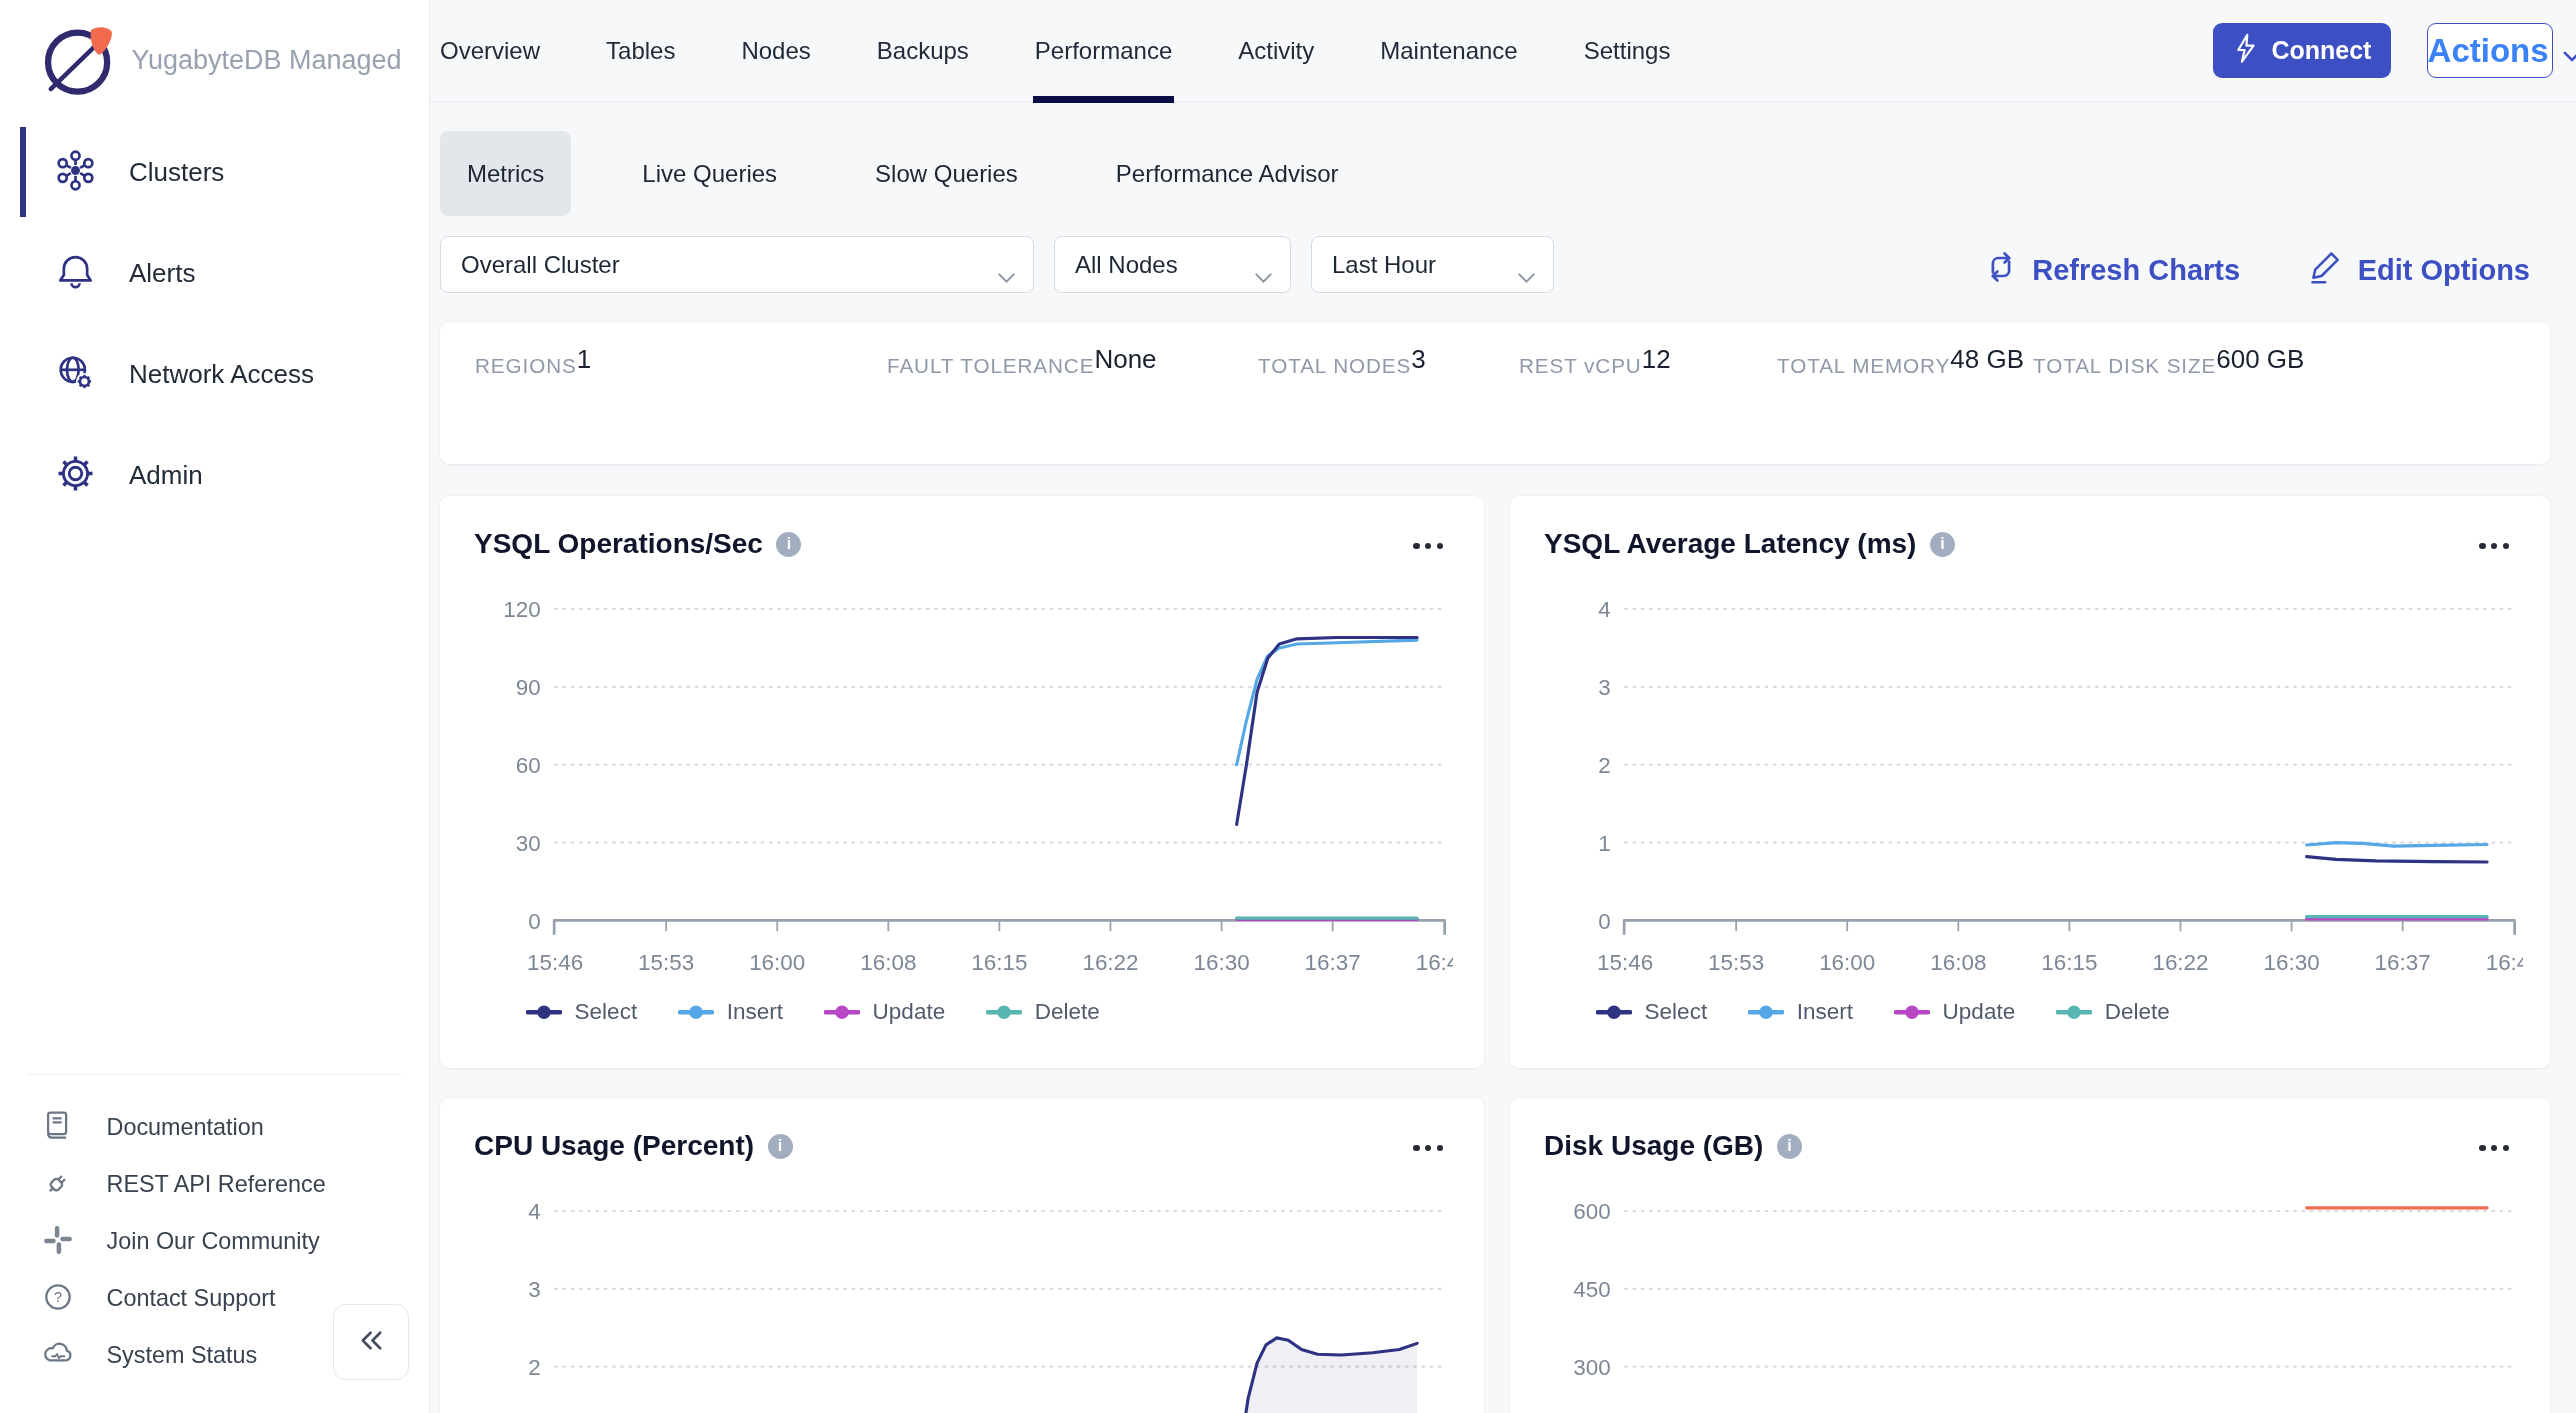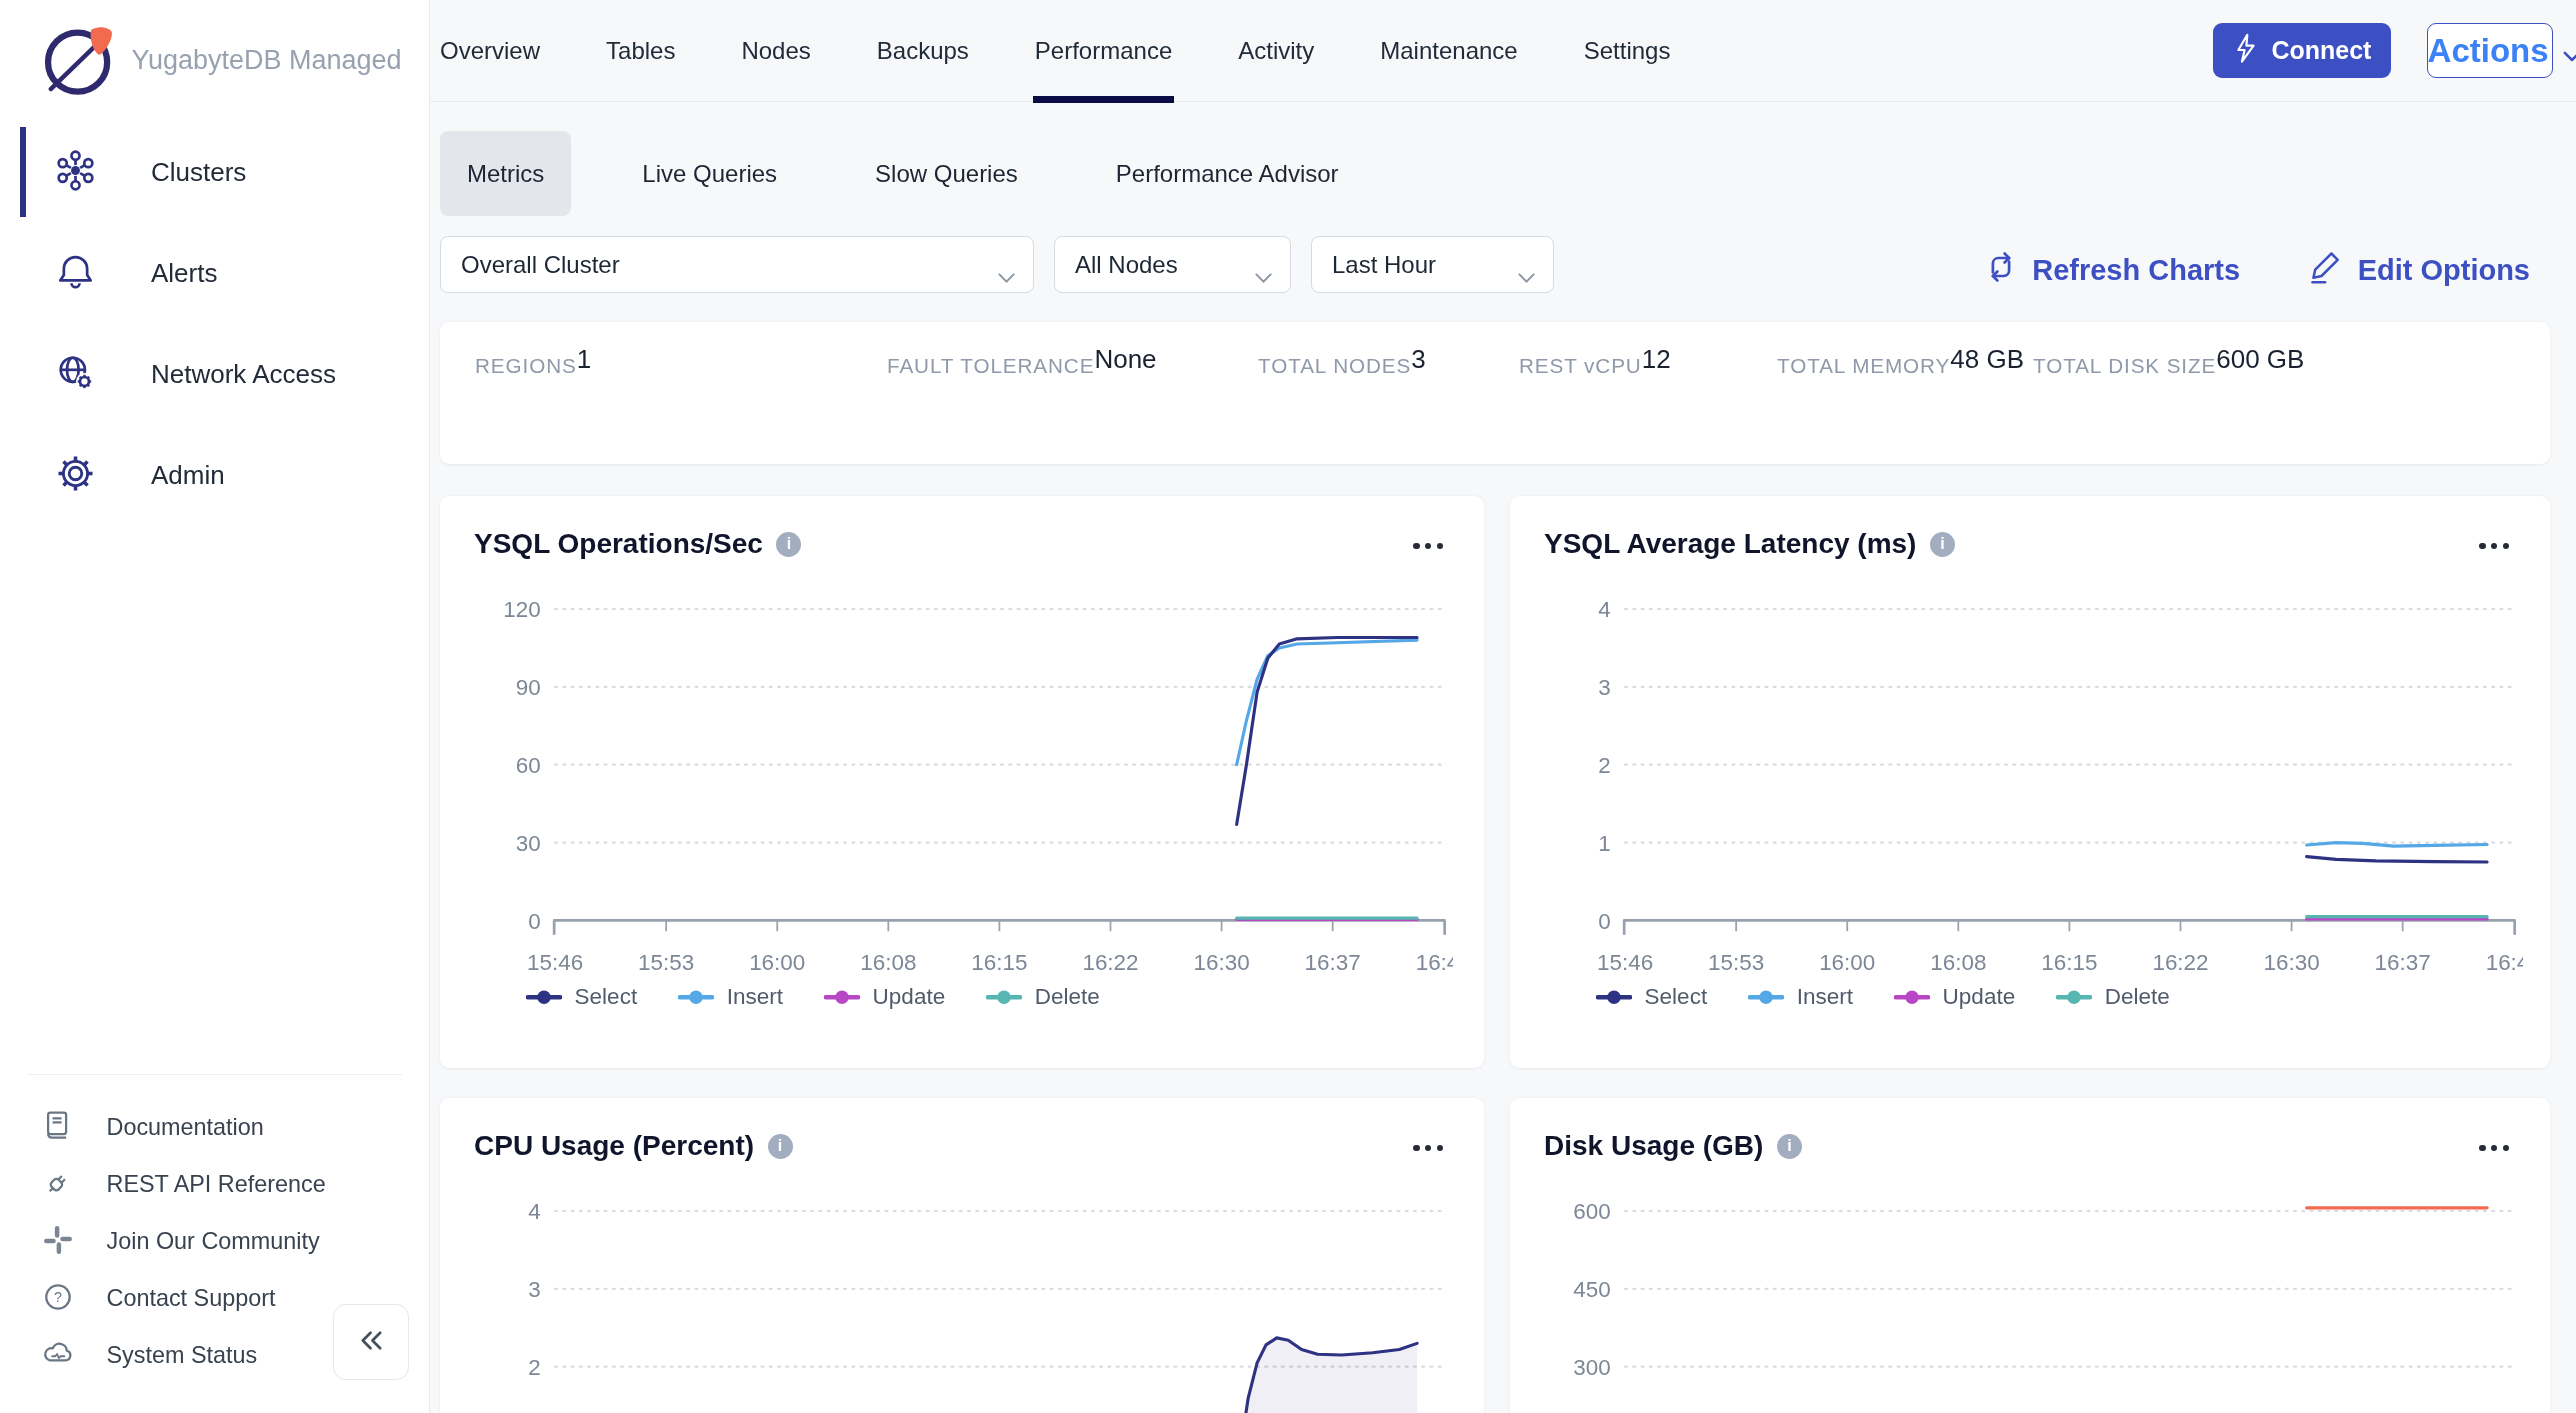--- a/index.html
+++ b/index.html
@@ -5,21 +5,21 @@
   html,body{margin:0;padding:0;}
   body{
     width:2576px;height:1414px;overflow:hidden;position:relative;
     background:#f7f8fa;font-family:"Liberation Sans",sans-serif;color:#1e2533;
   }
   
   .sidebar{position:absolute;left:0;top:0;width:409px;height:1414px;background:#fff;border-right:0.9px solid #e8ecf1;z-index:5;padding-left:20px;}
   .logo-row{display:flex;align-items:center;gap:14.4px;padding:14.4px 0 0 20px;height:93px;}
   .brand-name{font-size:27px;color:#98a1b0;}
   .side-nav{margin-top:14.4px;}
-  .side-item{position:relative;height:101px;display:flex;align-items:center;gap:54px;padding-left:34px;cursor:pointer;}
+  .side-item{position:relative;height:101px;display:flex;align-items:center;gap:32px;padding-left:34px;cursor:pointer;}
   .side-item.active::before{content:'';position:absolute;left:0;top:5.4px;width:6.3px;height:90px;background:#2d3282;}
   .side-item .lbl{font-size:26px;color:#222b38;}
   .side-footer{position:absolute;bottom:0;left:0;right:0;padding-bottom:30.5px;}
   .side-divider{border-top:1.8px solid #eef1f4;margin:0 27px 23.4px 27px;}
   .foot-item{height:57px;display:flex;align-items:center;gap:30.5px;padding-left:40px;cursor:pointer;}
   .foot-item .lbl{font-size:23.4px;color:#39424f;}
   .collapse-btn{position:absolute;right:20px;bottom:34px;width:74px;height:74px;background:#fff;border:1.8px solid #e3e8ee;border-radius:12.6px;display:flex;align-items:center;justify-content:center;cursor:pointer;}
   
   .main-header{position:absolute;left:409px;top:0;right:0;height:101px;border-bottom:1.8px solid #e7ebf0;background:#f7f8fa;z-index:4;}
   .nav-tabs{display:flex;gap:66px;padding-left:31px;height:101px;align-items:center;}
@@ -56,21 +56,21 @@
   .card-1{left:440px;top:496px;width:1044px;height:572px;}
   .card-2{left:1510px;top:496px;width:1040px;height:572px;}
   .card-3{left:440px;top:1098px;width:1044px;height:572px;}
   .card-4{left:1510px;top:1098px;width:1040px;height:572px;}
   .card-head{display:flex;align-items:center;gap:13.5px;padding:32px 0 0 34px;}
   .card-title{font-size:28px;font-weight:bold;color:#10152b;}
   .info-icon{width:25px;height:25px;border-radius:50%;background:#a2aebf;color:#fff;font-size:16px;font-weight:bold;display:flex;align-items:center;justify-content:center;}
   .dots{position:absolute;right:41px;top:47px;display:flex;gap:5.4px;cursor:pointer;}
   .dots i{width:6.3px;height:6.3px;border-radius:50%;background:#262b36;}
   .chart-svg{position:absolute;left:25px;top:95px;}
-  .legend{position:absolute;left:86px;top:488px;display:flex;gap:41px;align-items:center;}
+  .legend{position:absolute;left:86px;top:503px;display:flex;gap:41px;align-items:center;}
   .legend-item{display:flex;align-items:center;gap:12.6px;cursor:pointer;}
   .legend-item .lbl{font-size:22.5px;color:#515b6b;}
   svg text{font-family:"Liberation Sans",sans-serif;}
 </style>
 </head>
 <body>
 
 <div class="sidebar">
   <div class="logo-row">
     <span>

